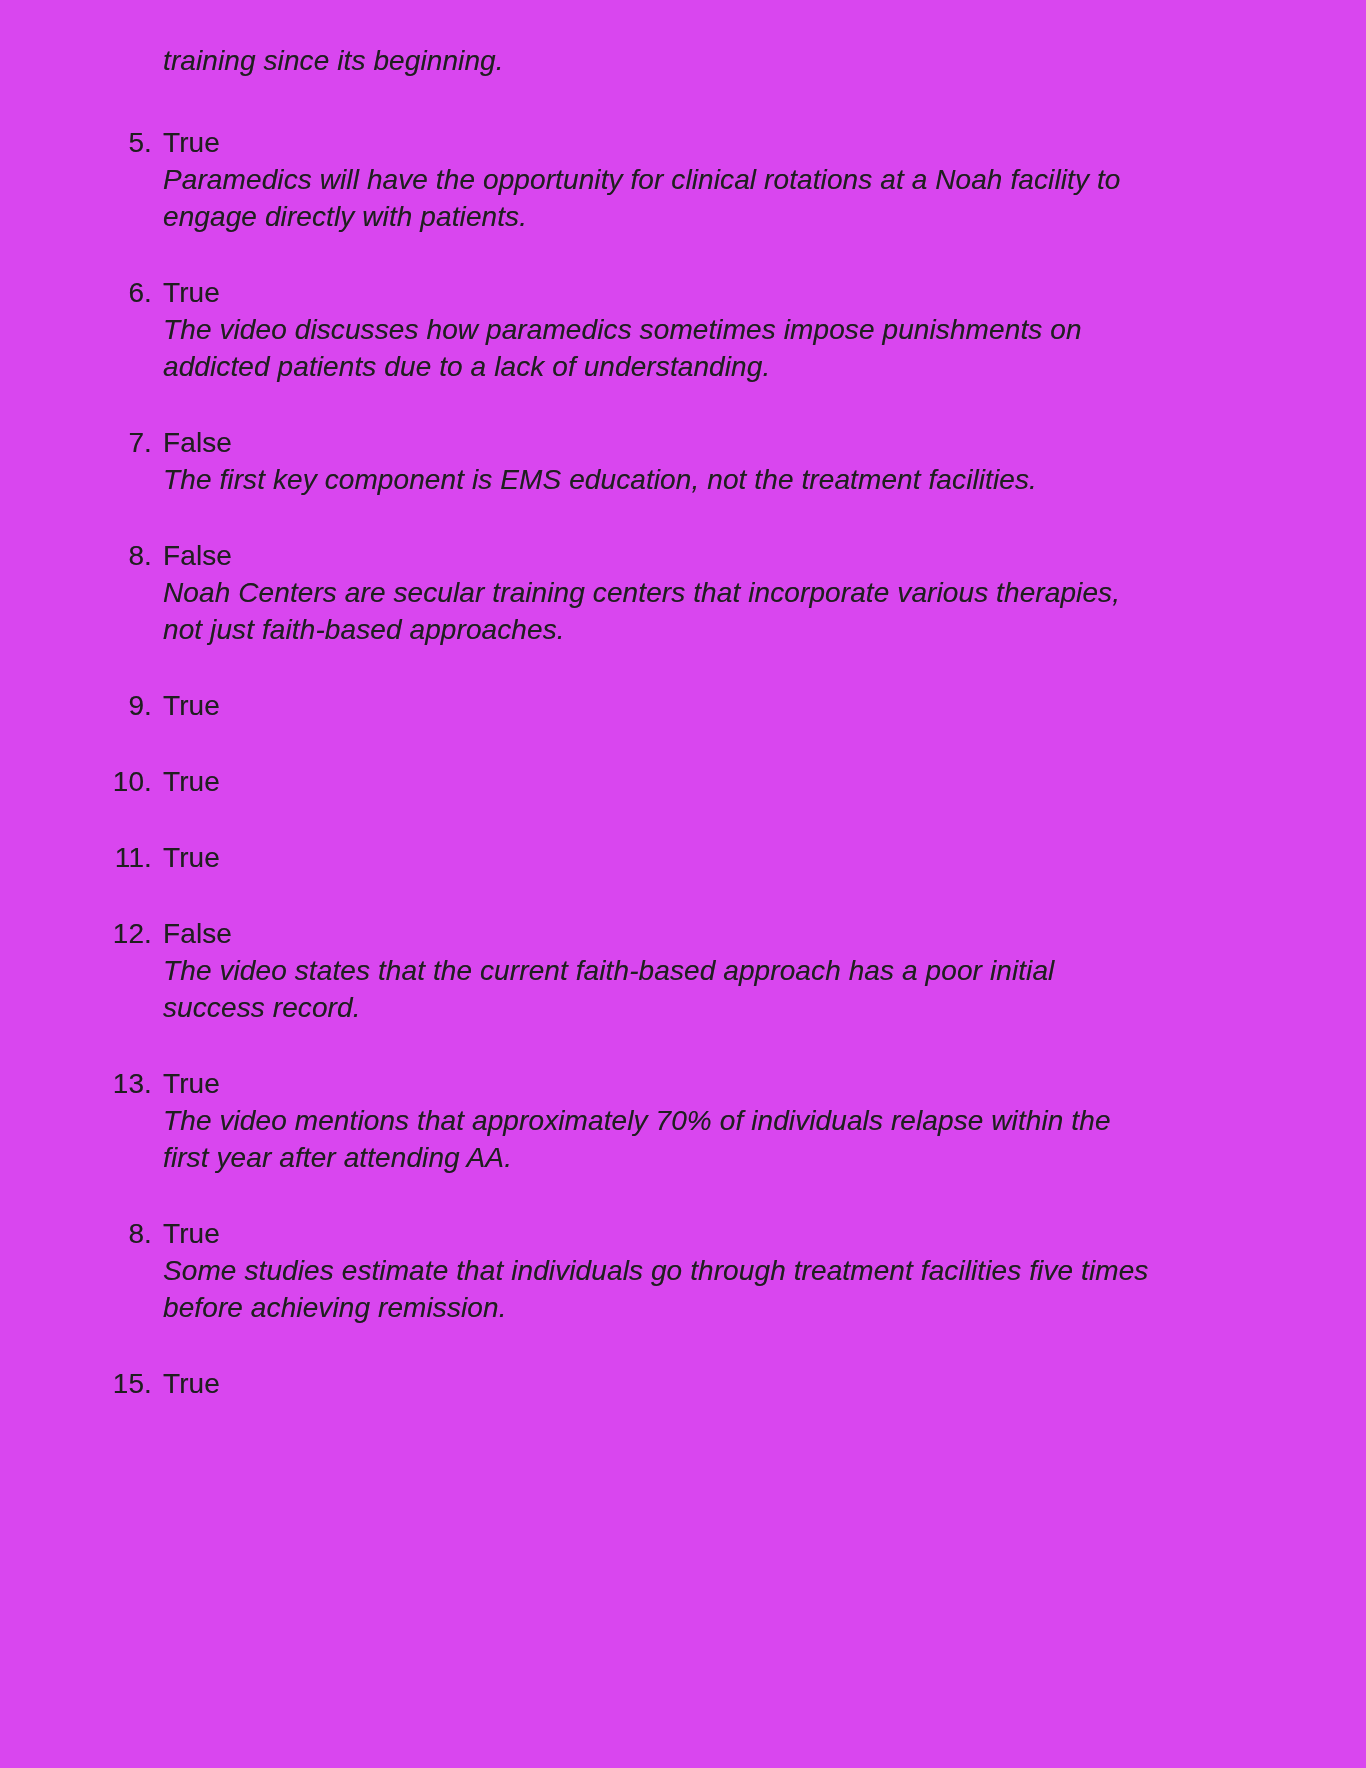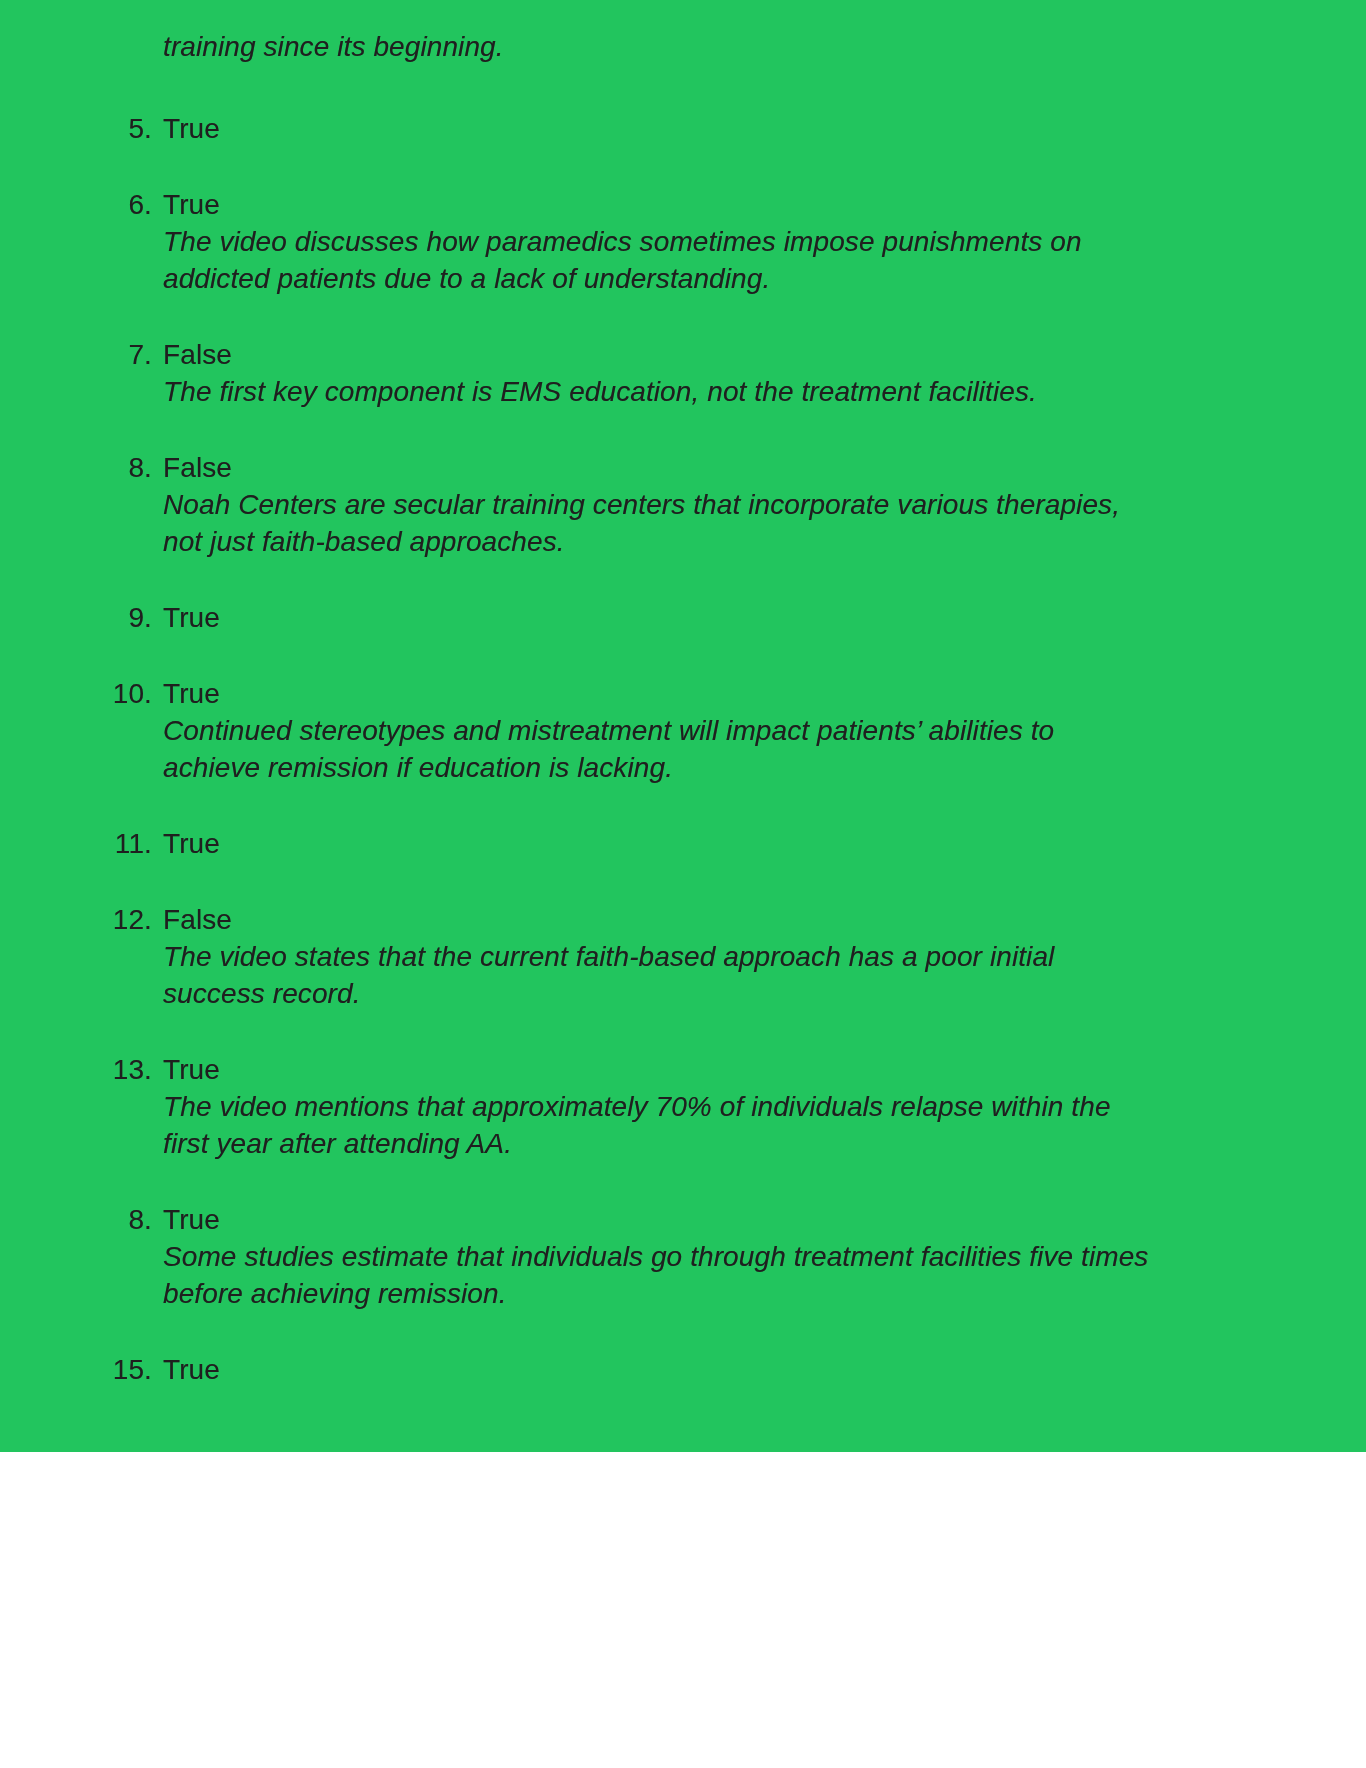--- a/index.html
+++ b/index.html
@@ -10,23 +10,23 @@
   body {
     width: 1366px;
     height: 1768px;
     font-family: "Liberation Sans", sans-serif;
     color: #1f1f1f;
     overflow: hidden;
   }
   .page {
     box-sizing: border-box;
     width: 1366px;
-    height: 1452px;
-    padding: 28px 40px 0 96px;
-    background: #22c55e;
+    height: 1768px;
+    padding: 42px 40px 0 96px;
+    background: #d946ef;
   }
   .scan-text {
     font-size: 28px;
     line-height: 37px;
     letter-spacing: 0.1px;
     text-shadow: 0 0 0.6px rgba(40,40,40,0.45);
   }
   .continuation {
     margin: 0 0 45px 67px;
     font-style: italic;
@@ -60,20 +60,22 @@
 <div class="page">
 
   <p class="scan-text continuation">training since its beginning.</p>
 
   <ol class="answers scan-text">
 
     <li>
       <span class="num">5.</span>
       <div class="content">
         <div class="answer">True</div>
+        <div class="explanation">Paramedics will have the opportunity for clinical rotations at a Noah facility to
+engage directly with patients.</div>
       </div>
     </li>
 
     <li>
       <span class="num">6.</span>
       <div class="content">
         <div class="answer">True</div>
         <div class="explanation">The video discusses how paramedics sometimes impose punishments on
 addicted patients due to a lack of understanding.</div>
       </div>
@@ -100,22 +102,20 @@
       <span class="num">9.</span>
       <div class="content">
         <div class="answer">True</div>
       </div>
     </li>
 
     <li>
       <span class="num">10.</span>
       <div class="content">
         <div class="answer">True</div>
-        <div class="explanation">Continued stereotypes and mistreatment will impact patients’ abilities to
-achieve remission if education is lacking.</div>
       </div>
     </li>
 
     <li>
       <span class="num">11.</span>
       <div class="content">
         <div class="answer">True</div>
       </div>
     </li>
 

